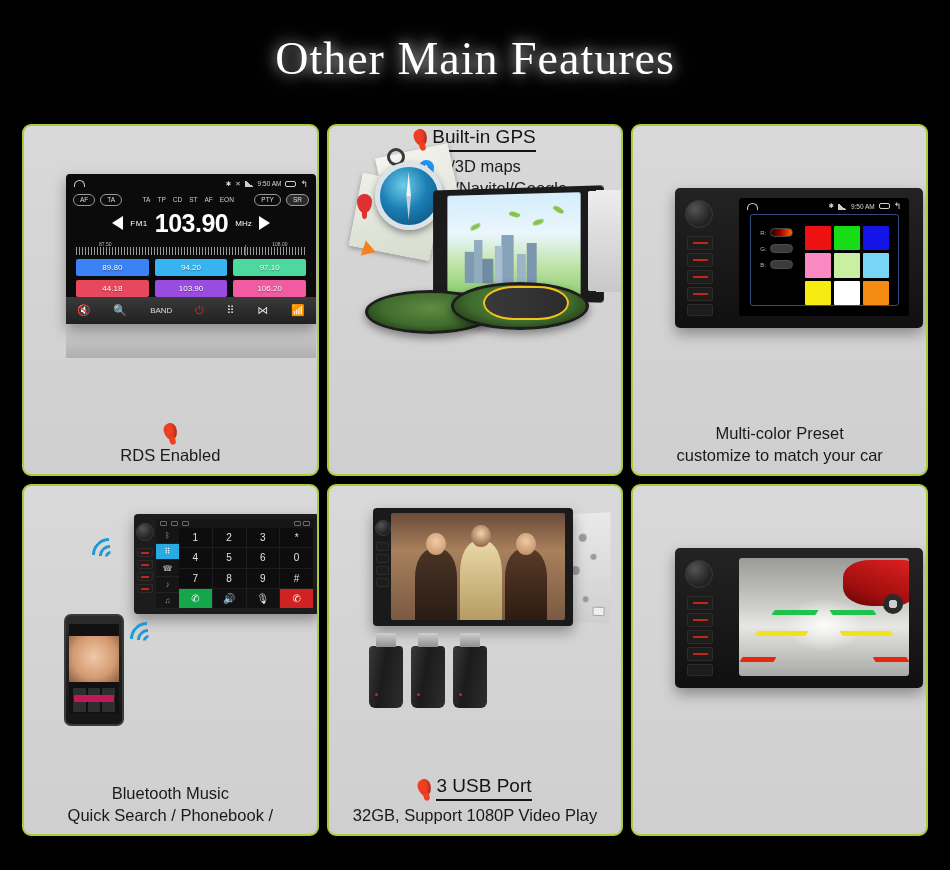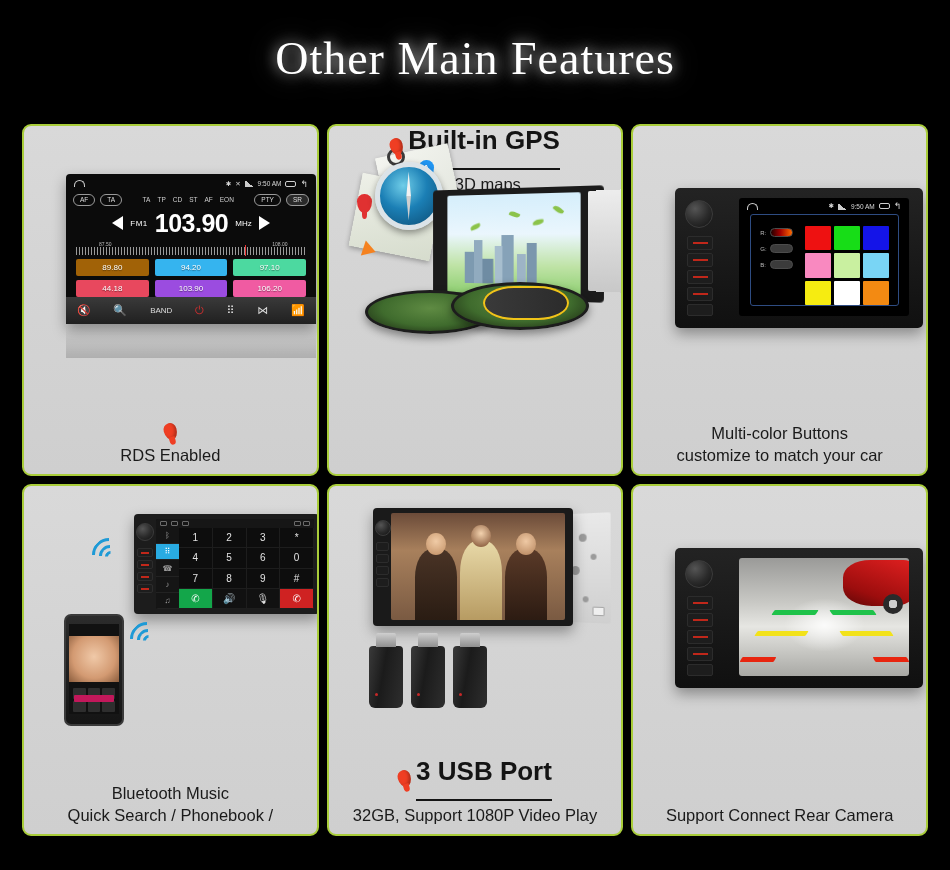--- a/index.html
+++ b/index.html
@@ -42,24 +42,24 @@
     display:flex;
     flex-direction:column;
   }
   .card-visual { flex:1 1 auto; position:relative; }
   .card-caption {
     flex:0 0 auto;
     text-align:center;
     padding-bottom:7px;
   }
   .cap-title {
-    font-size:26px; font-weight:bold; color:#141414;
+    font-size:19px; font-weight:normal; color:#141414;
     display:inline-block;
     border-bottom:2px solid #141414;
-    padding-bottom:12px;
+    padding-bottom:2px;
     line-height:1.15;
   }
   .cap-title-row { display:flex; align-items:center; justify-content:center; gap:5px; margin-bottom:4px; }
   .pin {
     width:13px; height:17px; flex:0 0 auto;
     background:#ef3e23;
     border-radius:50% 50% 50% 50% / 42% 42% 62% 62%;
     transform:rotate(-16deg);
     position:relative; top:-1px;
     box-shadow:inset -2px -2px 3px rgba(0,0,0,.25);
@@ -302,21 +302,21 @@
           </div>
 
           <div class="r-scale">
             <span class="lblL">87.50</span>
             <span class="lblR">108.00</span>
             <span class="ticks"></span>
             <span class="needle"></span>
           </div>
 
           <div class="presets">
-            <span class="preset" style="background:#a16207">89.80</span>
+            <span class="preset" style="background:#3b82f6">89.80</span>
             <span class="preset" style="background:#35b4ef">94.20</span>
             <span class="preset" style="background:#4cd9a0">97.10</span>
             <span class="preset" style="background:#e8485e">44.18</span>
             <span class="preset" style="background:#9b4ce0">103.90</span>
             <span class="preset" style="background:#f05ba2">106.20</span>
           </div>
 
           <div class="r-bar">
             <span class="ic">🔇</span>
             <span class="ic">🔍</span>
@@ -447,21 +447,21 @@
                 <span class="sw" style="background:#f6ec11"></span>
                 <span class="sw" style="background:#ffffff"></span>
                 <span class="sw" style="background:#f38a12"></span>
               </div>
             </div>
           </div>
         </div>
       </div>
 
       <div class="card-caption">
-        <div class="cap-sub">Multi-color Buttons</div>
+        <div class="cap-sub">Multi-color Preset</div>
         <div class="cap-sub">customize to match your car</div>
       </div>
     </div>
 
     <div class="card">
       <div class="card-visual">
 
         <div class="unit bt-unit">
           <div class="knob" style="left:2px;top:9px;width:18px;height:18px;"></div>
           <div class="sidebtn" style="left:3px;top:34px;width:16px;height:9px;">
@@ -642,18 +642,17 @@
             <span class="rcl" style="right:20%;top:44%;width:26%;background:#1fc24a;transform:skewX(34deg);"></span>
             <span class="rcl" style="left:10%;top:62%;width:30%;background:#f2e21a;transform:skewX(-34deg);"></span>
             <span class="rcl" style="right:10%;top:62%;width:30%;background:#f2e21a;transform:skewX(34deg);"></span>
             <span class="rcl" style="left:1%;top:84%;width:20%;background:#e8250f;transform:skewX(-30deg);"></span>
             <span class="rcl" style="right:1%;top:84%;width:20%;background:#e8250f;transform:skewX(30deg);"></span>
           </div>
         </div>
       </div>
 
       <div class="card-caption">
-        <div class="cap-sub">Support Connect Rear Camera</div>
       </div>
     </div>
 
   </div>
 </div>
 
 </body></html>

